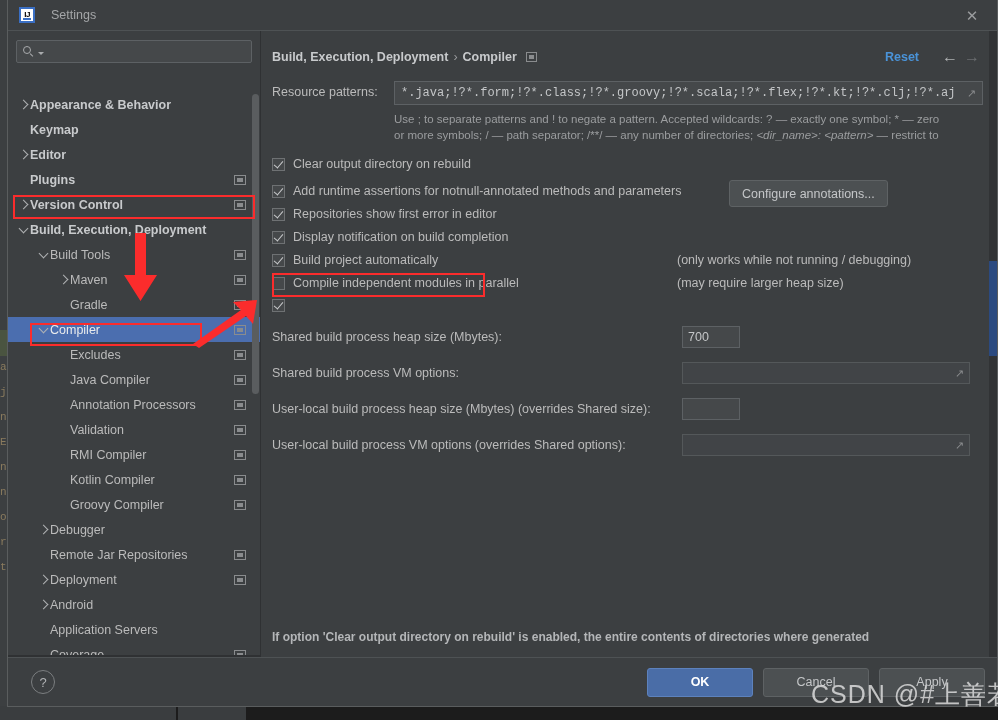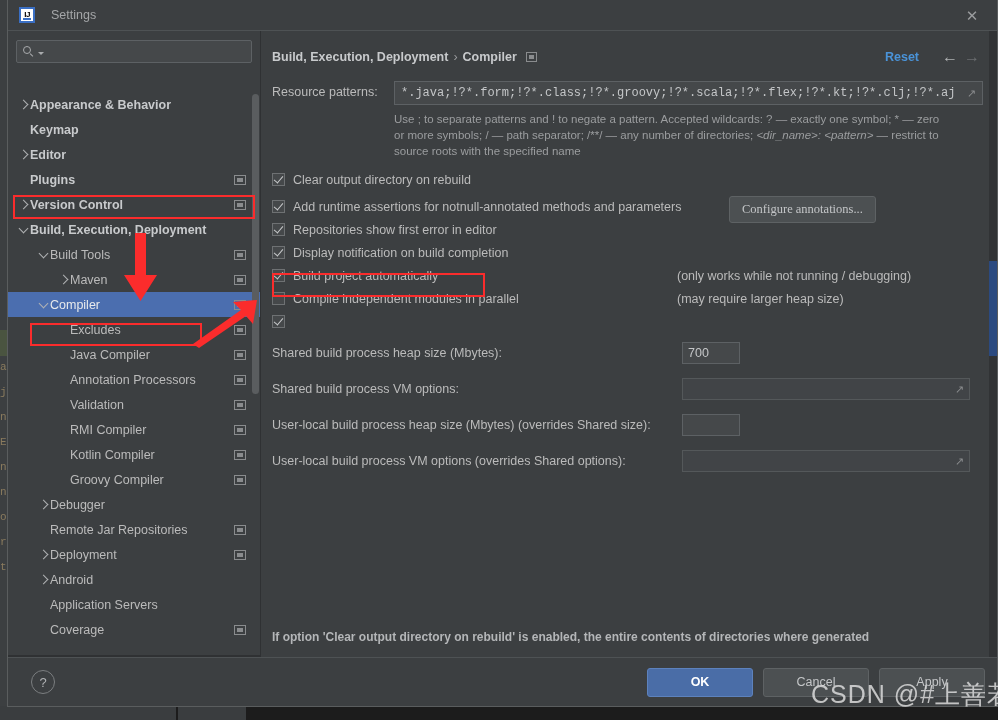--- a/index.html
+++ b/index.html
@@ -253,21 +253,21 @@
   }
 
   #res-hint {
     margin-left: 122px; margin-top: 6px;
     font-size: 11.5px; color: #9b9d9f; line-height: 16px;
     max-width: 580px;
   }
   #res-hint i { font-style: italic; }
 
   .check-row {
-    display: flex; margin-top: 9px; position: relative;
+    display: flex; align-items: center; margin-top: 9px; position: relative;
   }
   .cb {
     width: 13px; height: 13px; flex: 0 0 13px;
     border: 1px solid #6e7173; background: #45484a;
     box-sizing: border-box; margin-right: 8px;
     position: relative; cursor: pointer;
   }
   .cb.checked::after {
     content: ""; position: absolute; left: 3px; top: 0px;
     width: 4px; height: 8px;
@@ -277,21 +277,21 @@
   .check-label { font-size: 12.5px; color: #bbbbbb; white-space: nowrap; }
   .note {
     font-size: 12.5px; color: #bbbbbb; white-space: nowrap;
     position: absolute; left: 405px;
   }
   #btn-configure {
     position: absolute; left: 457px; top: -4px;
     height: 25px; padding: 0 12px;
     background: #4c5052; border: 1px solid #5e6264; border-radius: 3px;
     color: #c4c6c8; font-size: 12.5px; cursor: pointer;
-    font-family: Liberation Serif, serif;
+    font-family: Liberation Sans, sans-serif;
     display: flex; align-items: center;
   }
 
   .val-row {
     display: flex; align-items: center; margin-top: 14px;
   }
   .val-row .field-label { width: 410px; flex: 0 0 410px; }
   .sm-input {
     width: 58px; height: 22px; background: #45484a;
     border: 1px solid #5d6164; box-sizing: border-box;
@@ -457,20 +457,25 @@
             <span class="lbl">Build Tools</span>
             <span class="proj-badge"></span>
           </div>
           <div class="tree-row" style="padding-left: 48px;">
             <span class="arrow">
               <i class="arrow-ch right"></i>
             </span>
             <span class="lbl">Maven</span>
             <span class="proj-badge"></span>
           </div>
+          <div class="tree-row" style="padding-left: 48px;">
+            <span class="arrow"></span>
+            <span class="lbl">Gradle</span>
+            <span class="proj-badge"></span>
+          </div>
           <div class="tree-row selected" style="padding-left: 28px;">
             <span class="arrow">
               <i class="arrow-ch down"></i>
             </span>
             <span class="lbl">Compiler</span>
             <span class="proj-badge"></span>
           </div>
           <div class="tree-row" style="padding-left: 48px;">
             <span class="arrow"></span>
             <span class="lbl">Excludes</span>
@@ -567,21 +572,20 @@
           <div id="res-label" class="field-label">Resource patterns:</div>
           <div id="res-input-wrap">
             <input id="res-input" type="text" value="*.java;!?*.form;!?*.class;!?*.groovy;!?*.scala;!?*.flex;!?*.kt;!?*.clj;!?*.aj" style="">
             <span class="expand-icon">↗</span>
           </div>
         </div>
 
         <div id="res-hint">
           <div>Use ; to separate patterns and ! to negate a pattern. Accepted wildcards: ? — exactly one symbol; * — zero</div>
           <div><span>or more symbols; / — path separator; /**/ — any number of directories;  </span><i>&lt;dir_name&gt;: &lt;pattern&gt;</i><span> — restrict to</span></div>
-          <div>source roots with the specified name</div>
         </div>
 
         <div id="checkbox-list" style="margin-top: 14px;">
             <div class="check-row">
               <span class="cb checked"></span>
               <span class="check-label">Clear output directory on rebuild</span>
             </div>
             <div class="check-row" style="margin-top: 13px; margin-bottom: 4px;">
               <span class="cb checked"></span>
               <span class="check-label">Add runtime assertions for notnull-annotated methods and parameters</span>

